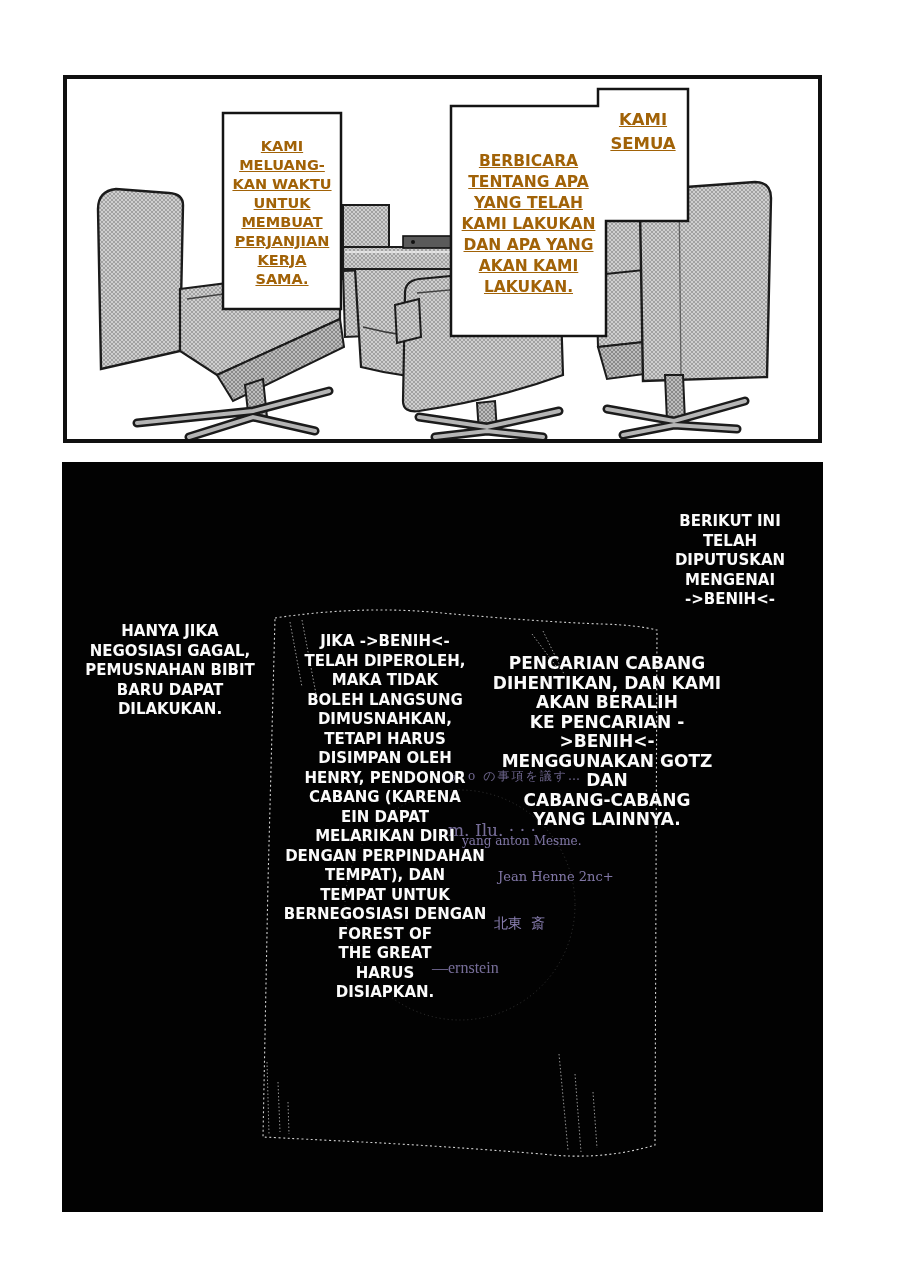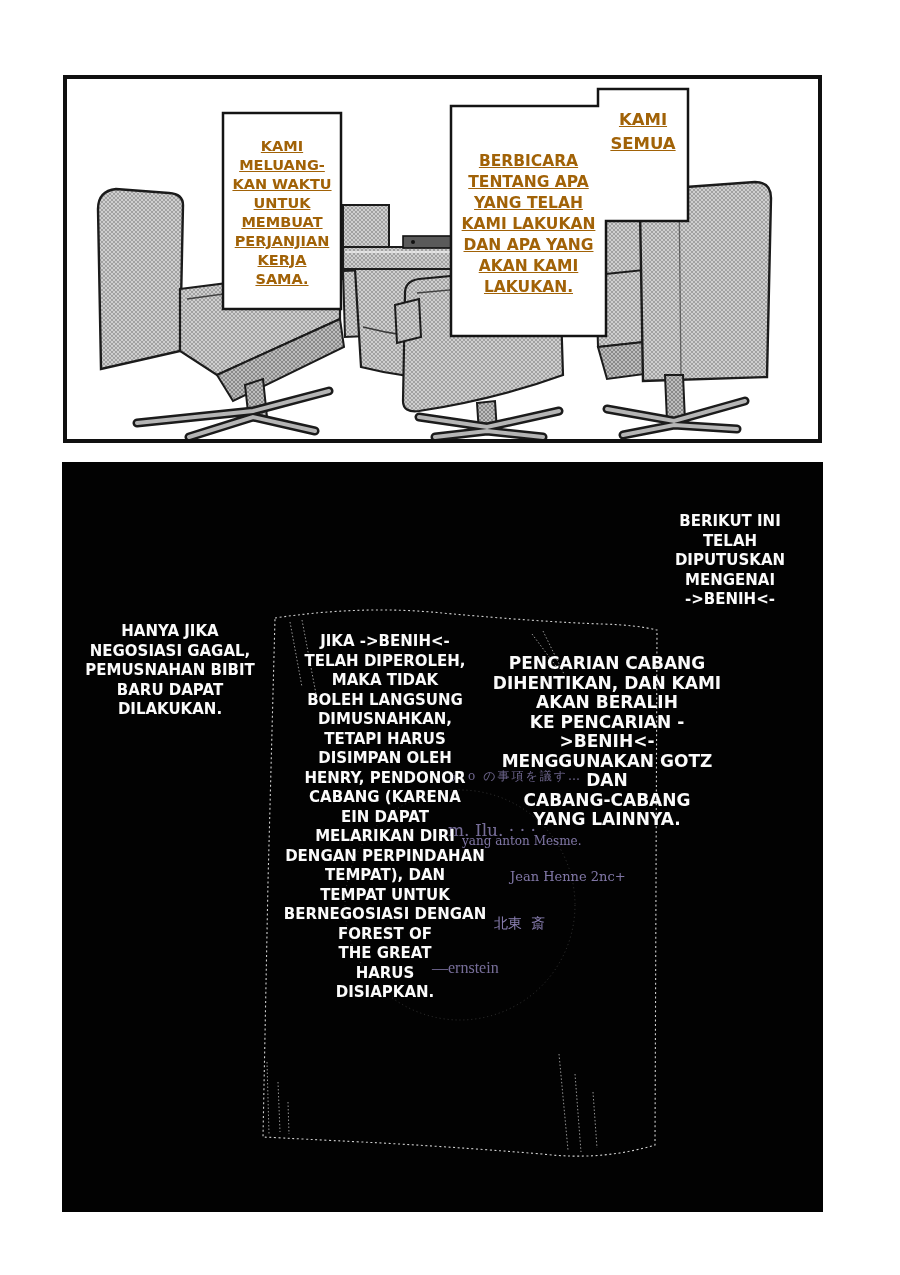--- a/index.html
+++ b/index.html
@@ -137,21 +137,21 @@
       <path d="M513,612 L519,690" fill="none"></path>
       <path d="M531,630 L535,686" fill="none"></path>
     </g>
 
     <circle cx="398" cy="443" r="115" fill="none" stroke="#7a7a7a" stroke-width="1" stroke-dasharray="1 3" opacity="0.4"></circle>
   </svg>
 
   <div class="mark" style="left:386px;top:306px;font-size:12px;opacity:0.55;letter-spacing:2px;">ヶ ο の事項を議す…</div>
   <div class="mark" style="left:386px;top:358px;font-size:17px;opacity:0.6;">m. Ilu. · · ·</div>
   <div class="mark" style="left:400px;top:372px;font-size:12px;opacity:0.65;text-align:center;">yang anton Mesme.</div>
-  <div class="mark" style="left:448px;top:407px;font-size:13px;opacity:0.65;">Jean Henne 2nc+</div>
+  <div class="mark" style="left:436px;top:407px;font-size:13px;opacity:0.65;">Jean Henne 2nc+</div>
   <div class="mark" style="left:432px;top:453px;font-size:14px;opacity:0.7;">北東  斎</div>
   <div class="mark" style="left:370px;top:497px;font-size:16px;opacity:0.6;font-family:Liberation Serif, serif;">—ernstein</div>
 
   <div class="caption cap-white" style="left:568px;top:26px;width:200px;font-size:15px;line-height:19.5px;margin-top:24px;">BERIKUT INI
 TELAH
 DIPUTUSKAN
 MENGENAI
 -&gt;BENIH&lt;-</div>
 
   <div class="caption cap-white" style="left:3px;top:160px;width:210px;font-size:15px;line-height:19.5px;">HANYA JIKA

